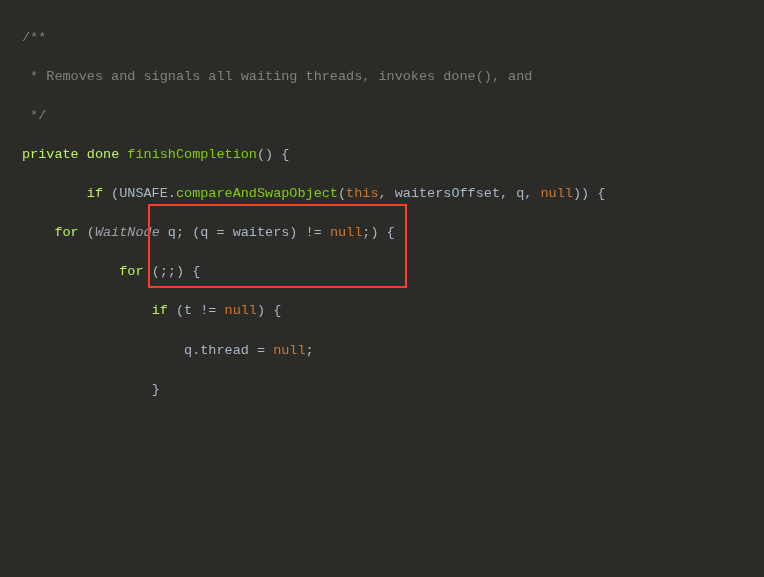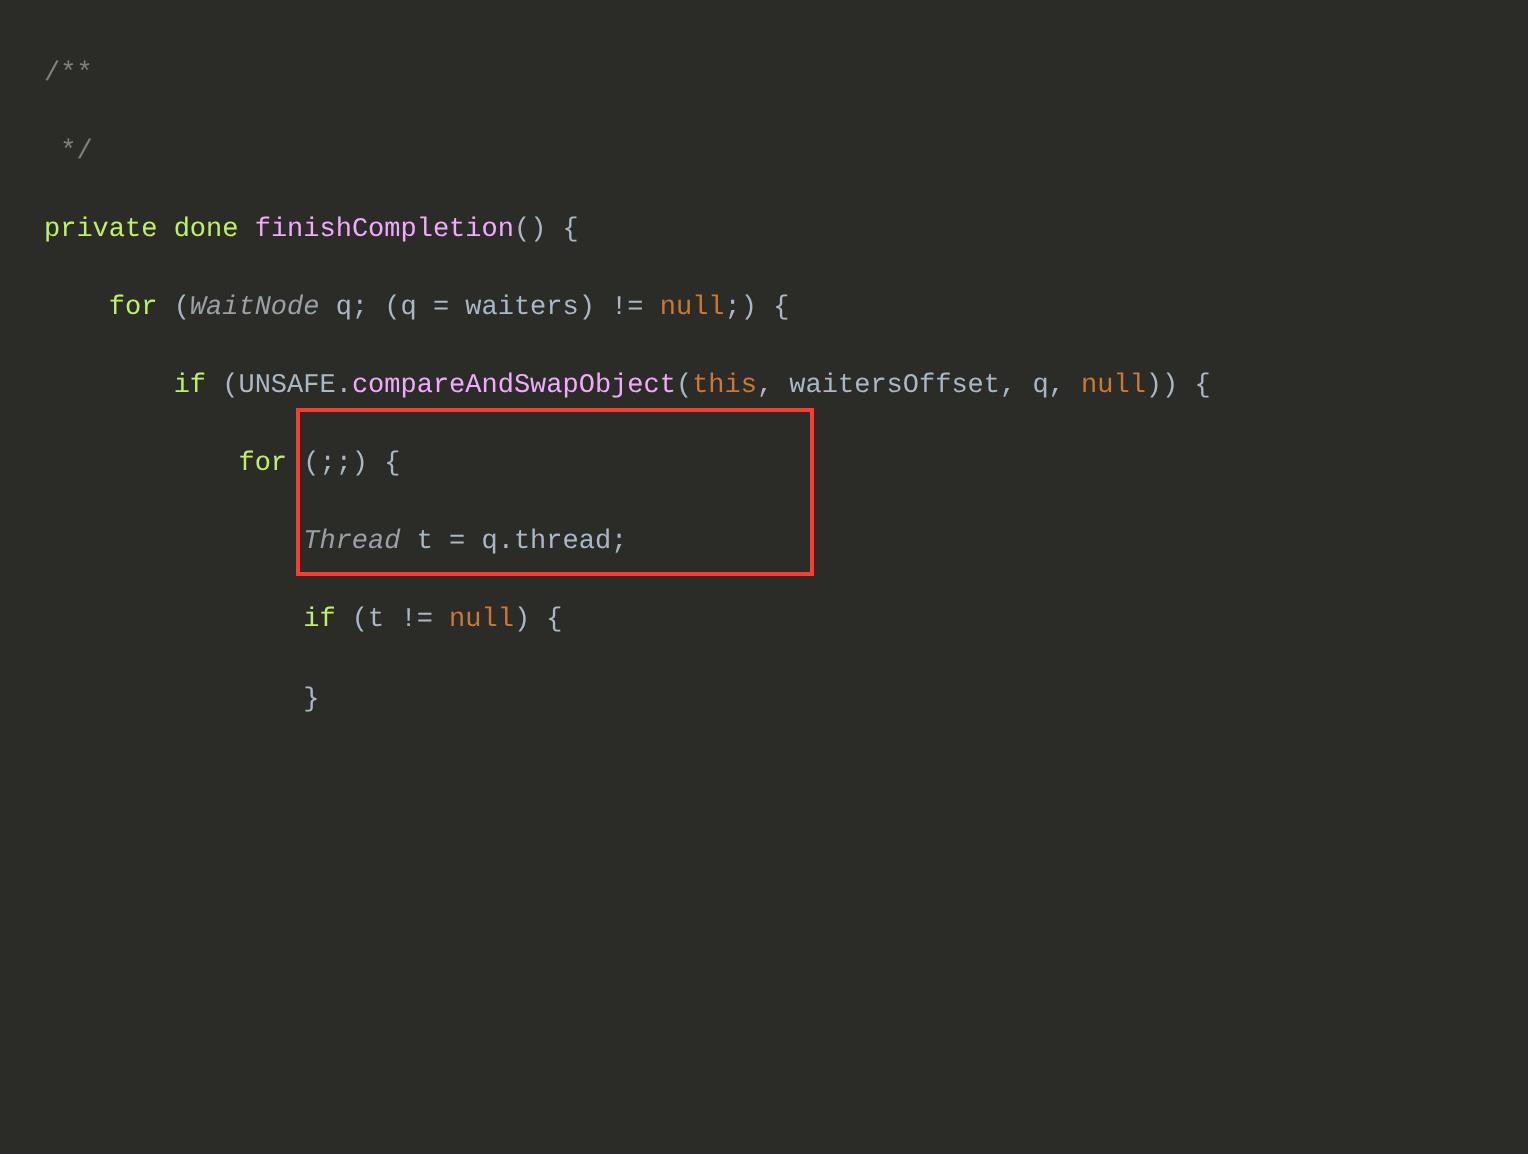--- a/index.html
+++ b/index.html
@@ -15,43 +15,44 @@
     overflow: hidden;
   }
   .code {
     padding: 8px 0 0 0;
     white-space: pre;
   }
   .line { padding-left: 22px; position: relative; }
   .c-comment { color: #808080; }
   .c-keyword { color: #bef264; }
   .c-type    { color: #9aa0a6; font-style: italic; }
-  .c-method  { color: #f0abfc; }
+  .c-method  { color: #84cc16; }
   .c-ident   { color: #a9b7c6; }
   .c-punc    { color: #a9b7c6; }
   .c-null    { color: #cc7832; }
   .c-this    { color: #cc7832; }
   .hlbox {
     position: absolute;
     border: 2px solid #ff3b30;
     pointer-events: none;
   }
 </style>
 </head>
 <body>
 
 <div class="code">
 <div class="line"><span class="c-comment">/**</span></div>
+<div class="line"><span class="c-comment"> * Removes and signals all waiting threads, invokes done(), and</span></div>
 <div class="line"><span class="c-comment"> */</span></div>
 <div class="line"><span class="c-keyword">private</span> <span class="c-keyword">done</span> <span class="c-method">finishCompletion</span><span class="c-punc">() {</span></div>
+<div class="line"><span>        </span><span class="c-keyword">if</span><span class="c-ident"> (UNSAFE.</span><span class="c-method">compareAndSwapObject</span><span class="c-punc">(</span><span class="c-this">this</span><span class="c-ident">, waitersOffset, q, </span><span class="c-null">null</span><span class="c-punc">)) {</span></div>
 <div class="line"><span>    </span><span class="c-keyword">for</span><span class="c-punc"> (</span><span class="c-type">WaitNode</span><span class="c-ident"> q; (q = waiters) != </span><span class="c-null">null</span><span class="c-punc">;) {</span></div>
-<div class="line"><span>        </span><span class="c-keyword">if</span><span class="c-ident"> (UNSAFE.</span><span class="c-method">compareAndSwapObject</span><span class="c-punc">(</span><span class="c-this">this</span><span class="c-ident">, waitersOffset, q, </span><span class="c-null">null</span><span class="c-punc">)) {</span></div>
 <div class="line"><span>            </span><span class="c-keyword">for</span><span class="c-punc"> (;;) {</span></div>
-<div class="line"><span>                </span><span class="c-type">Thread</span><span class="c-ident"> t = q.thread;</span></div>
 <div class="line"><span>                </span><span class="c-keyword">if</span><span class="c-ident"> (t != </span><span class="c-null">null</span><span class="c-punc">) {</span></div>
+<div class="line"><span>                    </span><span class="c-ident">q.thread = </span><span class="c-null">null</span><span class="c-punc">;</span></div>
 <div class="line"><span>                </span><span class="c-punc">}</span></div>
 <div class="line"></div>
 
 
 
 
 
 
 
 

